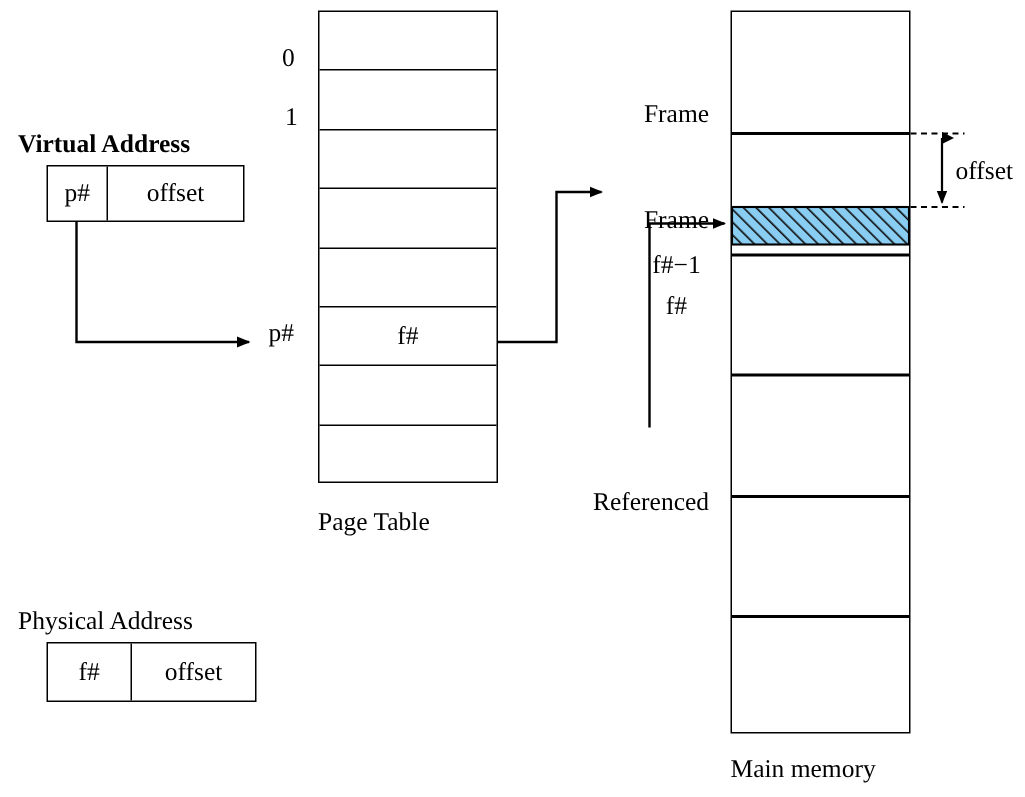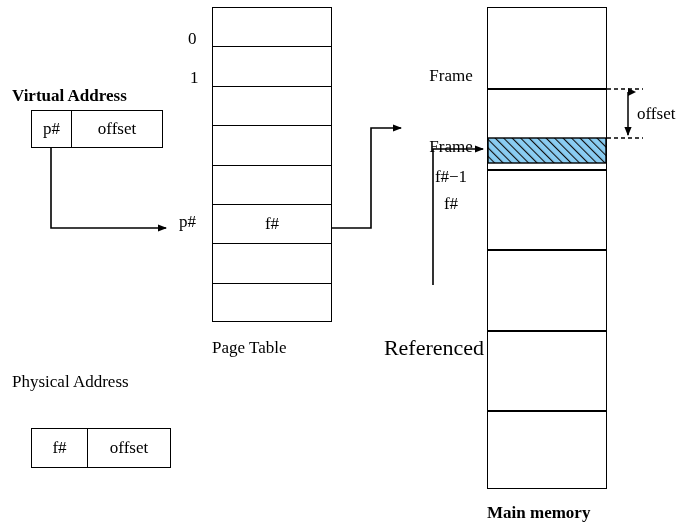--- a/index.html
+++ b/index.html
@@ -87,21 +87,21 @@
 
 <div id="canvas">
 
   <div class="lbl" style="left:12px; top:86px; font-size:17px;font-weight:bold;">Virtual Address</div>
 
   <div class="addr-box" style="left:31px; top:110px; width:132px; height:38px;">
     <div class="addr-cell left" style="width:40px;">p#</div>
     <div class="addr-cell" style="width:90px;">offset</div>
   </div>
 
-  <div class="lbl" style="left:12px; top:372px; font-size:17px;">Physical Address</div>
+  <div class="lbl" style="left:12px; top:404px; font-size:17px;">Physical Address</div>
 
   <div class="addr-box" style="left:31px; top:428px; width:140px; height:40px;">
     <div class="addr-cell left" style="width:56px;">f#</div>
     <div class="addr-cell" style="width:82px;">offset</div>
   </div>
 
   <div class="box" style="left:212px; top:7px; width:120px; height:315px;">
     <div class="pt-row" style="top:0px;    height:39.4px;"></div>
     <div class="pt-row" style="top:39.4px; height:39.4px;"></div>
     <div class="pt-row" style="top:78.8px; height:39.4px;"></div>
@@ -158,19 +158,19 @@
     <span style="display:block;margin-top:44px;">f#−1</span>
   </div>
 
   <div class="lbl" style="left:419px; top:99px; font-size:17px; text-align:center; width:64px;">
     <span style="display:block;">Frame</span>
     <span style="display:block;">f#</span>
   </div>
 
   <div class="lbl" style="left:637px; top:104px; font-size:17px;">offset</div>
 
-  <div class="lbl" style="left:373px; top:287px; font-size:22px; text-align:center; width:122px;">
+  <div class="lbl" style="left:373px; top:287px; font-size:17px; text-align:center; width:122px;">
     <span style="display:block;">Referenced</span>
   </div>
 
-  <div class="caption" style="left:487px; top:503px; width:120px;font-weight:bold;">Main memory</div>
+  <div class="caption" style="left:487px; top:503px; width:120px;">Main memory</div>
 
 </div>
 
 </body></html>

